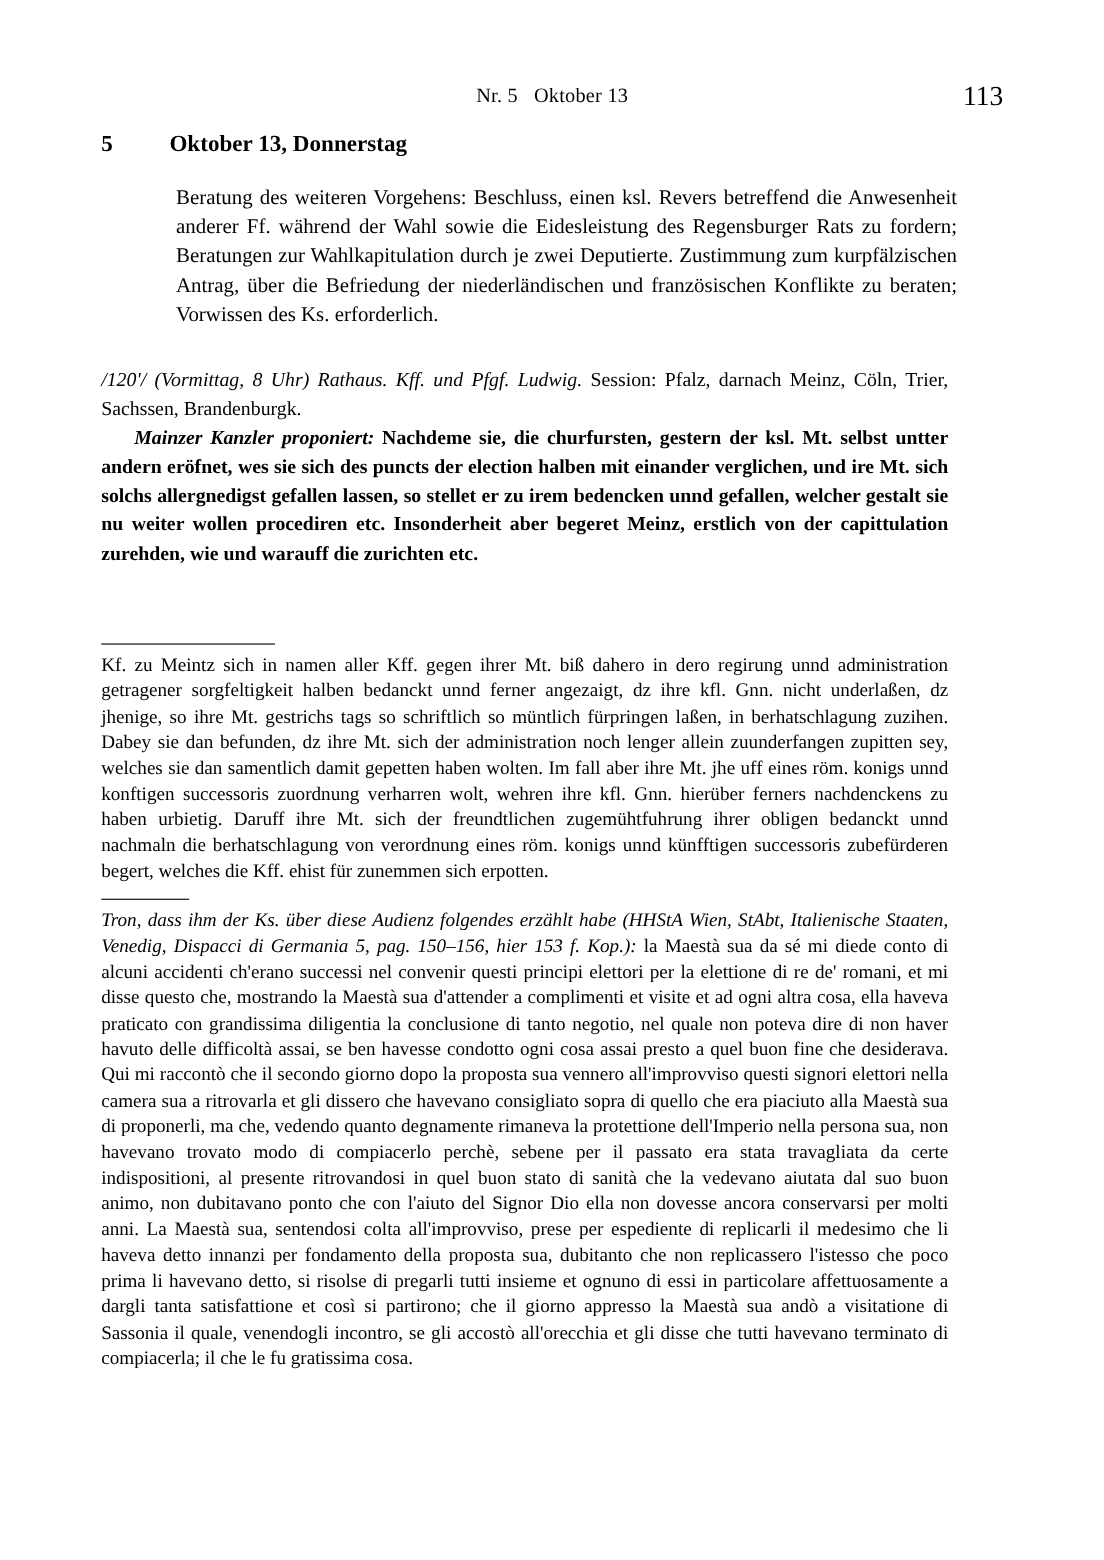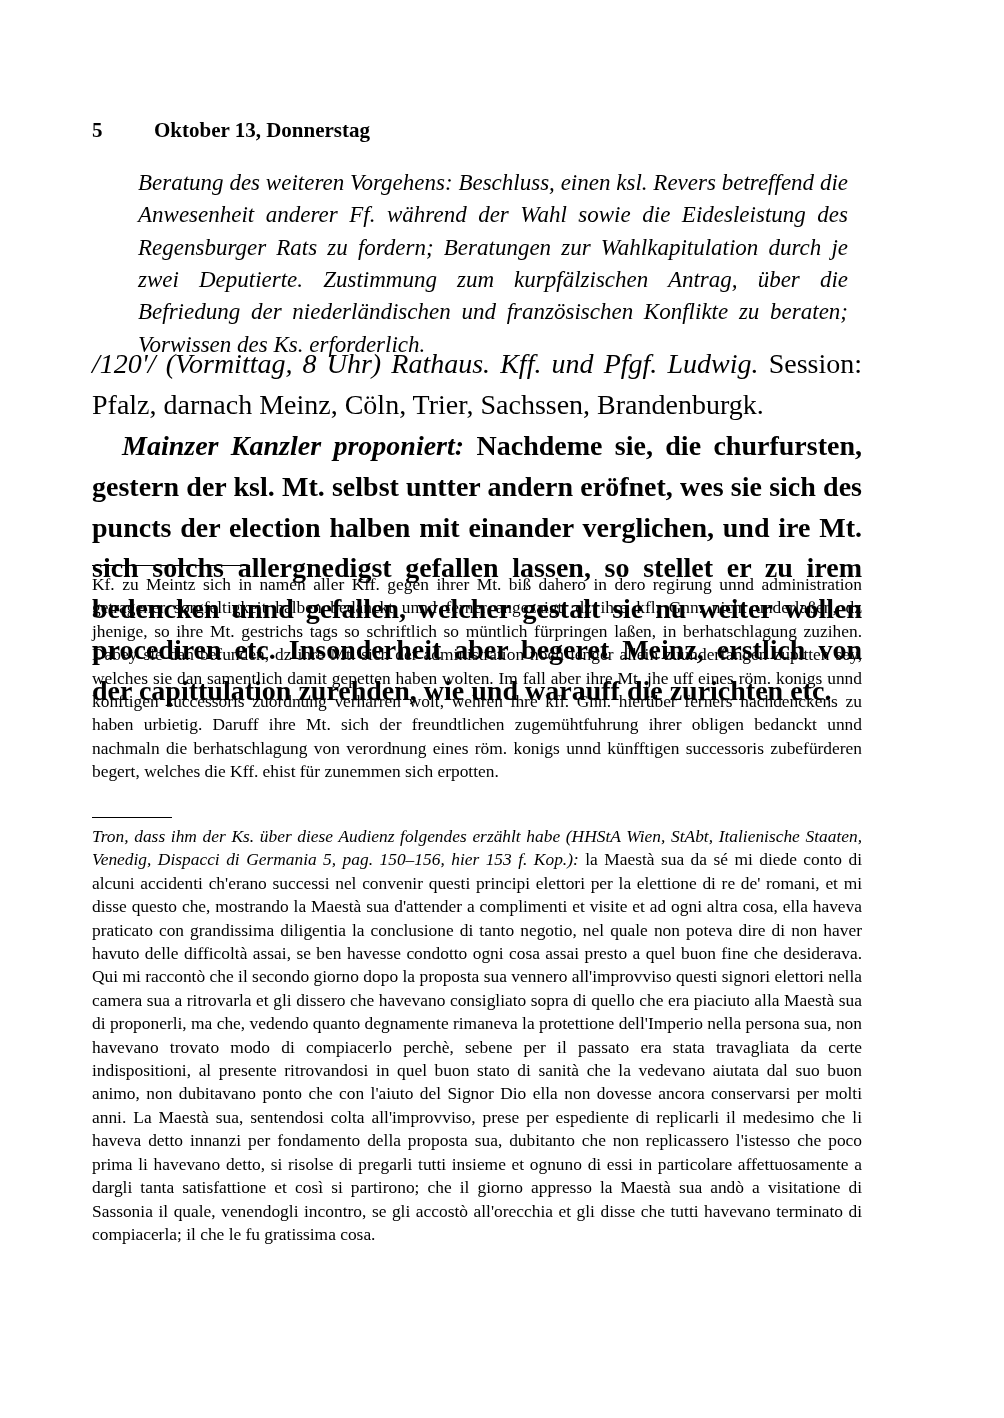--- a/index.html
+++ b/index.html
@@ -62,37 +62,36 @@
     width: 62px;
   }
   .section-head .title {
     display: inline;
   }
 
   
   .regest {
     position: absolute;
     top: 167px;
-    left: 138px;
+    left: 160px;
     width: 710px;
-    font-style: italic;
-    font-size: 23px;
+    font-size: 19px;
     line-height: 1.405;
     text-align: justify;
     text-justify: inter-word;
     hyphens: manual;
   }
 
   
   .body-text {
     position: absolute;
-    top: 344px;
+    top: 332px;
     left: 92px;
     width: 770px;
-    font-size: 28px;
+    font-size: 18px;
     line-height: 1.46;
     text-align: justify;
     text-justify: inter-word;
   }
   .body-text p {
     margin: 0;
     text-indent: 0;
   }
   .body-text p.indented {
     text-indent: 30px;
@@ -101,21 +100,21 @@
   .body-text i {
     font-style: italic;
   }
 
   
   .apparatus {
     position: absolute;
     left: 92px;
     width: 770px;
   }
-  .apparatus.first { top: 565px; }
+  .apparatus.first { top: 585px; }
   .apparatus.second { top: 817px; }
 
   .rule {
     height: 0;
     border-top: 1.2px solid #000;
     margin: 0 0 7px 0;
   }
   .rule.long  { width: 158px; }
   .rule.short { width: 80px; }
 
@@ -127,20 +126,24 @@
     margin: 0;
   }
   .note i {
   }
 </style>
 </head>
 <body>
 
 <div class="page">
 
+  <div class="running-head">
+    <span class="running-head-center">Nr. 5   Oktober 13</span>
+    <span class="running-head-folio">113</span>
+  </div>
 
   <div class="section-head">
     <span class="num">5</span><span class="title">Oktober 13, Donnerstag</span>
   </div>
 
   <div class="regest">Beratung des weiteren Vorgehens: Beschluss, einen ksl. Revers betreffend die Anwesenheit anderer Ff. während der Wahl sowie die Eidesleistung des Regensburger Rats zu fordern; Beratungen zur Wahlkapitulation durch je zwei Deputierte. Zustimmung zum kurpfälzischen Antrag, über die Befriedung der niederländischen und französischen Konflikte zu beraten; Vorwissen des Ks. erforderlich.</div>
 
   <div class="body-text">
     <p><i>/120'/ (Vormittag, 8 Uhr) Rathaus. Kff. und Pfgf. Ludwig.</i><span> Session: Pfalz, darnach Meinz, Cöln, Trier, Sachssen, Brandenburgk.</span></p>
     <p class="indented"><i>Mainzer Kanzler proponiert:</i><span> Nachdeme sie, die churfursten, gestern der ksl. Mt. selbst untter andern eröfnet, wes sie sich des puncts der election halben mit einander verglichen, und ire Mt. sich solchs allergnedigst gefallen lassen, so stellet er zu irem bedencken unnd gefallen, welcher gestalt sie nu weiter wollen procediren etc. Insonderheit aber begeret Meinz, erstlich von der capittulation zurehden, wie und warauff die zurichten etc.</span></p>

